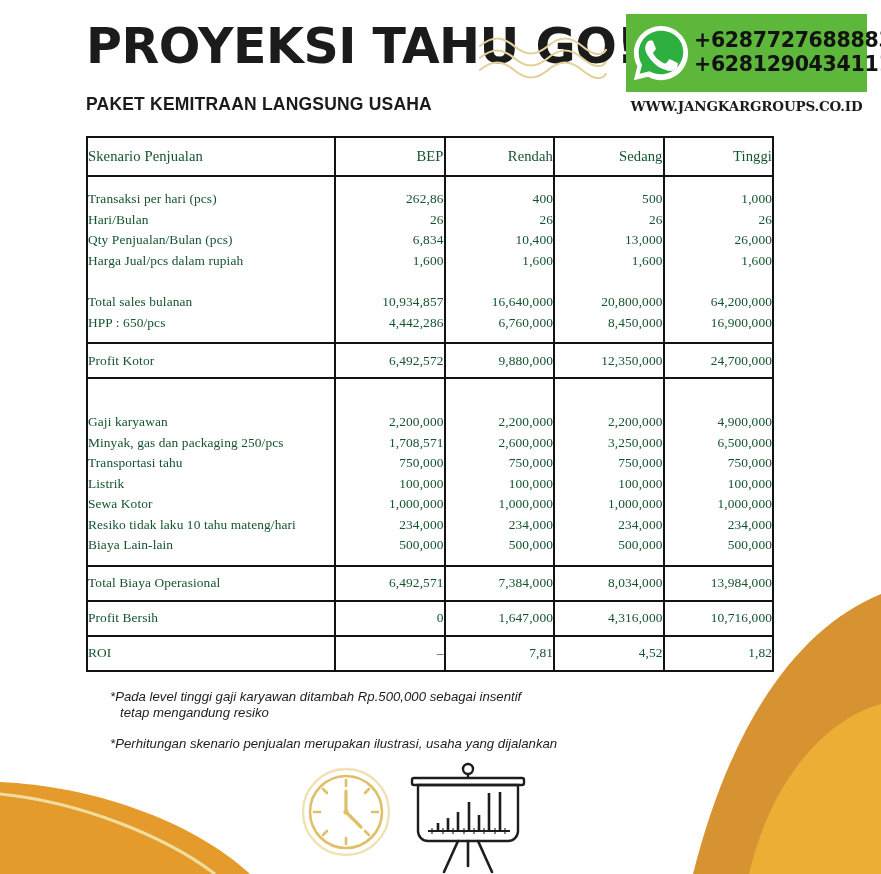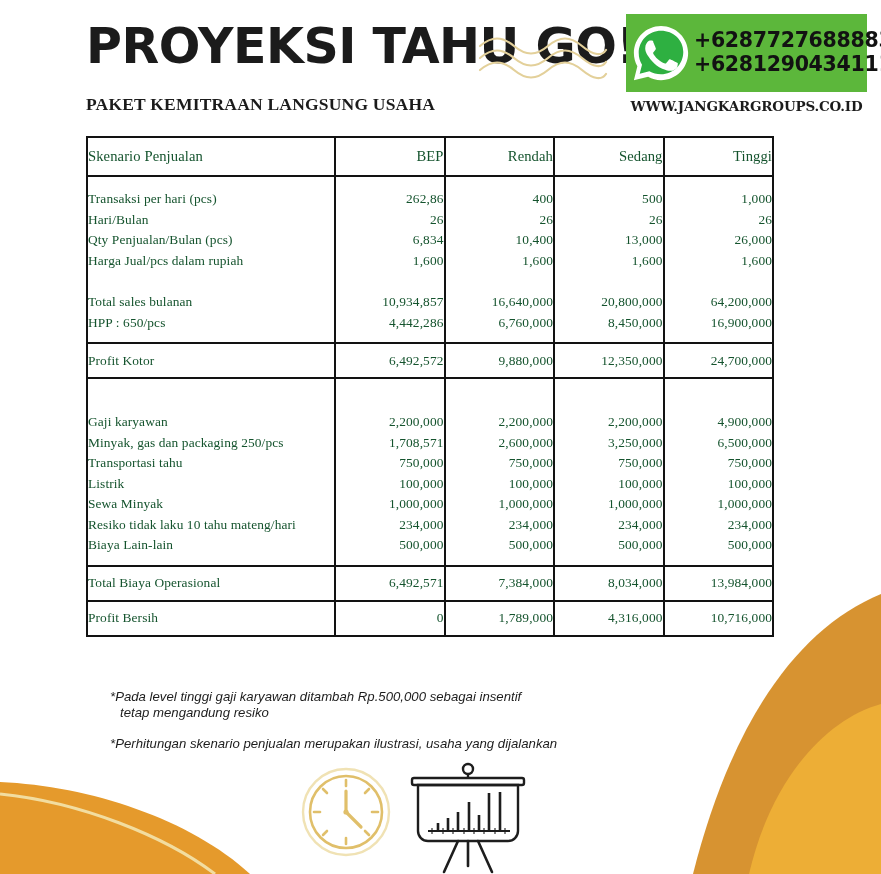--- a/index.html
+++ b/index.html
@@ -17,21 +17,21 @@
   #wave-bottom-left{left:0;bottom:0;width:330px;height:150px;}
 
   
   #header{position:absolute;left:86px;top:22px;width:760px;height:105px;}
   #title{
     font-family:"DejaVu Sans", sans-serif;
     font-weight:bold;font-size:49px;letter-spacing:-0.5px;
     color:#1b1b1b;line-height:1;margin:0;white-space:nowrap;
   }
   #subtitle{
-    font-family:Liberation Serif, serif;
+    font-family:Liberation Sans, sans-serif;
     font-weight:bold;font-size:17.5px;letter-spacing:0.2px;
     color:#1b1b1b;margin:0;position:absolute;top:72px;left:0;white-space:nowrap;
   }
   #title-waves{position:absolute;left:392px;top:12px;width:130px;height:48px;}
 
   
   #wa-badge{
     position:absolute;left:626px;top:14px;width:241px;height:78px;
     background:#5cb73b;display:flex;align-items:center;
   }
@@ -256,21 +256,21 @@
           <td class="val vr">750,000</td>
         </tr>
         <tr class="data">
           <td class="lbl">Listrik</td>
           <td class="val vr">100,000</td>
           <td class="val vr">100,000</td>
           <td class="val vr">100,000</td>
           <td class="val vr">100,000</td>
         </tr>
         <tr class="data">
-          <td class="lbl">Sewa Minyak</td>
+          <td class="lbl">Sewa Kotor</td>
           <td class="val vr">1,000,000</td>
           <td class="val vr">1,000,000</td>
           <td class="val vr">1,000,000</td>
           <td class="val vr">1,000,000</td>
         </tr>
         <tr class="data">
           <td class="lbl">Resiko tidak laku 10 tahu mateng/hari</td>
           <td class="val vr">234,000</td>
           <td class="val vr">234,000</td>
           <td class="val vr">234,000</td>
@@ -296,25 +296,32 @@
           <td class="lbl">Total Biaya Operasional</td>
           <td class="val vr">6,492,571</td>
           <td class="val vr">7,384,000</td>
           <td class="val vr">8,034,000</td>
           <td class="val vr">13,984,000</td>
         </tr>
 
         <tr class="band sect-top">
           <td class="lbl">Profit Bersih</td>
           <td class="val vr">0</td>
-          <td class="val vr">1,789,000</td>
+          <td class="val vr">1,647,000</td>
           <td class="val vr">4,316,000</td>
           <td class="val vr">10,716,000</td>
         </tr>
 
+        <tr class="band sect-top">
+          <td class="lbl">ROI</td>
+          <td class="val vr">–</td>
+          <td class="val vr">7,81</td>
+          <td class="val vr">4,52</td>
+          <td class="val vr">1,82</td>
+        </tr>
       </tbody>
     </table>
   </div>
 
   <div style="position:absolute;left:110px;top:690px;width:620px;
               font-style:italic;font-size:13.2px;color:#1d1d1d;line-height:1.0;">
     <div>*Pada level tinggi gaji karyawan ditambah Rp.500,000 sebagai insentif</div>
     <div style="margin-top:3px;padding-left:10px;">tetap mengandung resiko</div>
     <div style="margin-top:18px;">*Perhitungan skenario penjualan merupakan ilustrasi, usaha yang dijalankan</div>
   </div>

